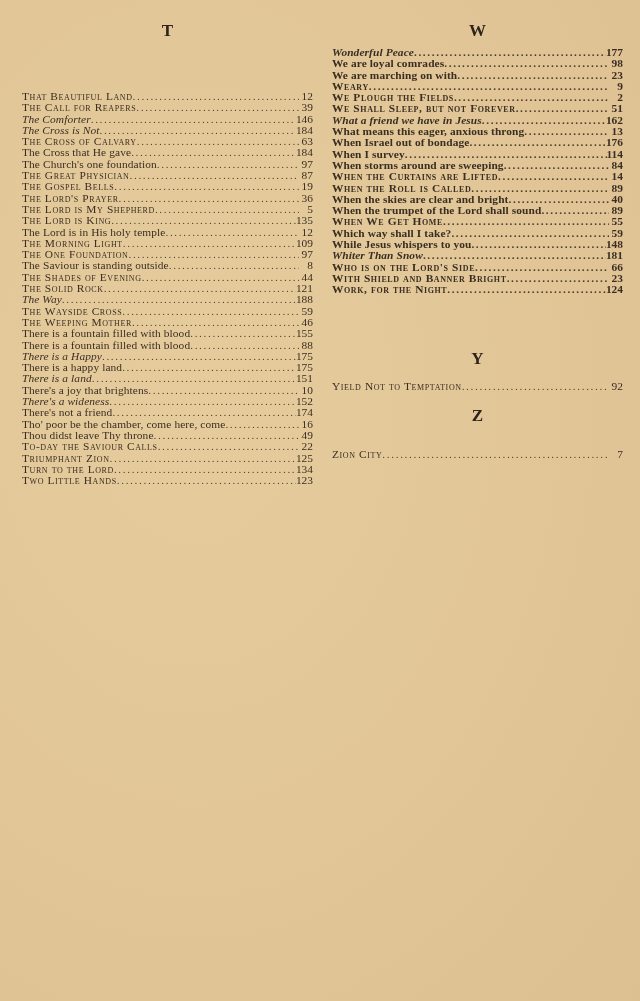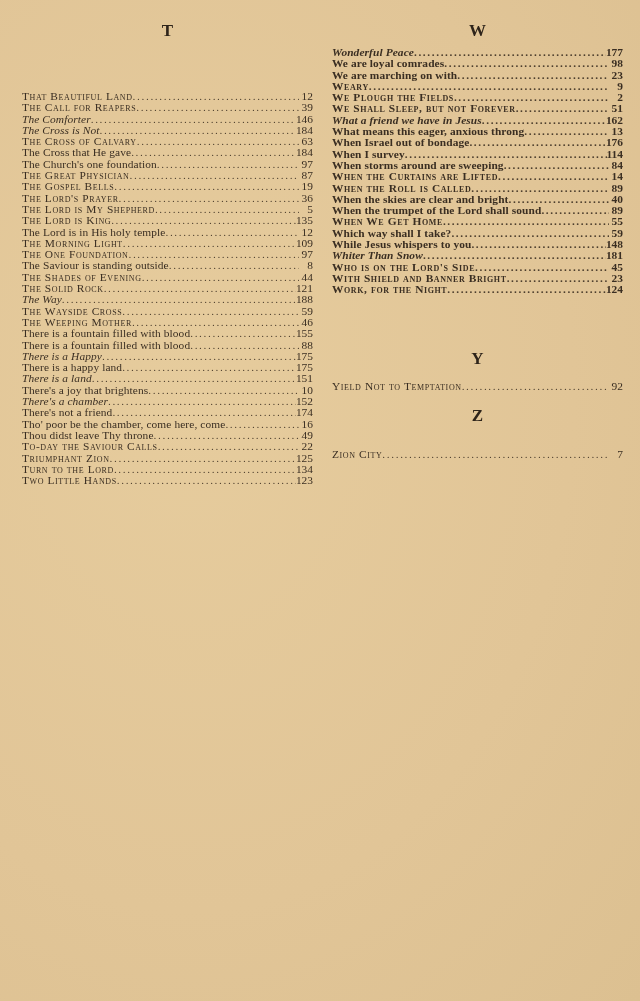--- a/index.html
+++ b/index.html
@@ -165,21 +165,21 @@
         <span class="title it">There is a land</span>
         <span class="dots"></span>
         <span class="page">151</span>
       </li>
       <li class="row">
         <span class="title rm">There's a joy that brightens</span>
         <span class="dots"></span>
         <span class="page">10</span>
       </li>
       <li class="row">
-        <span class="title it">There's a chamber</span>
+        <span class="title it">There's a wideness</span>
         <span class="dots"></span>
         <span class="page">152</span>
       </li>
       <li class="row">
         <span class="title rm">There's not a friend</span>
         <span class="dots"></span>
         <span class="page">174</span>
       </li>
       <li class="row">
         <span class="title rm">Tho' poor be the chamber, come here, come</span>
@@ -308,21 +308,21 @@
         <span class="page">148</span>
       </li>
       <li class="row">
         <span class="title it">Whiter Than Snow</span>
         <span class="dots"></span>
         <span class="page">181</span>
       </li>
       <li class="row">
         <span class="title sc">Who is on the Lord's Side</span>
         <span class="dots"></span>
-        <span class="page">45</span>
+        <span class="page">66</span>
       </li>
       <li class="row">
         <span class="title sc">With Shield and Banner Bright</span>
         <span class="dots"></span>
         <span class="page">23</span>
       </li>
       <li class="row">
         <span class="title sc">Work, for the Night</span>
         <span class="dots"></span>
         <span class="page">124</span>

